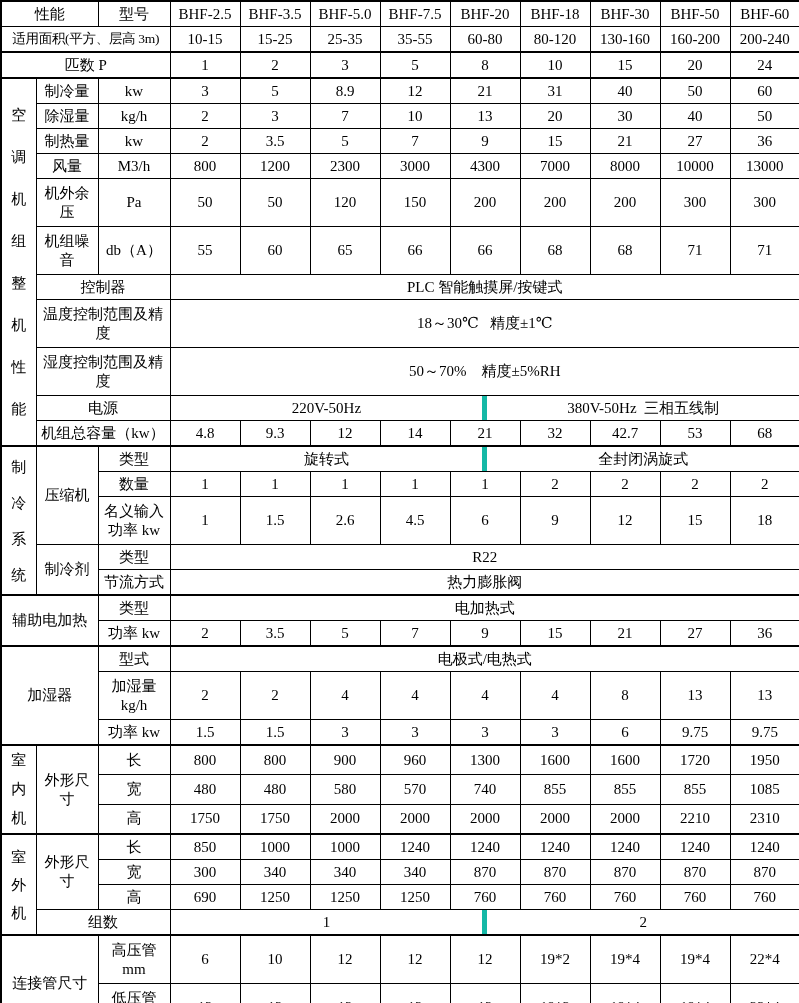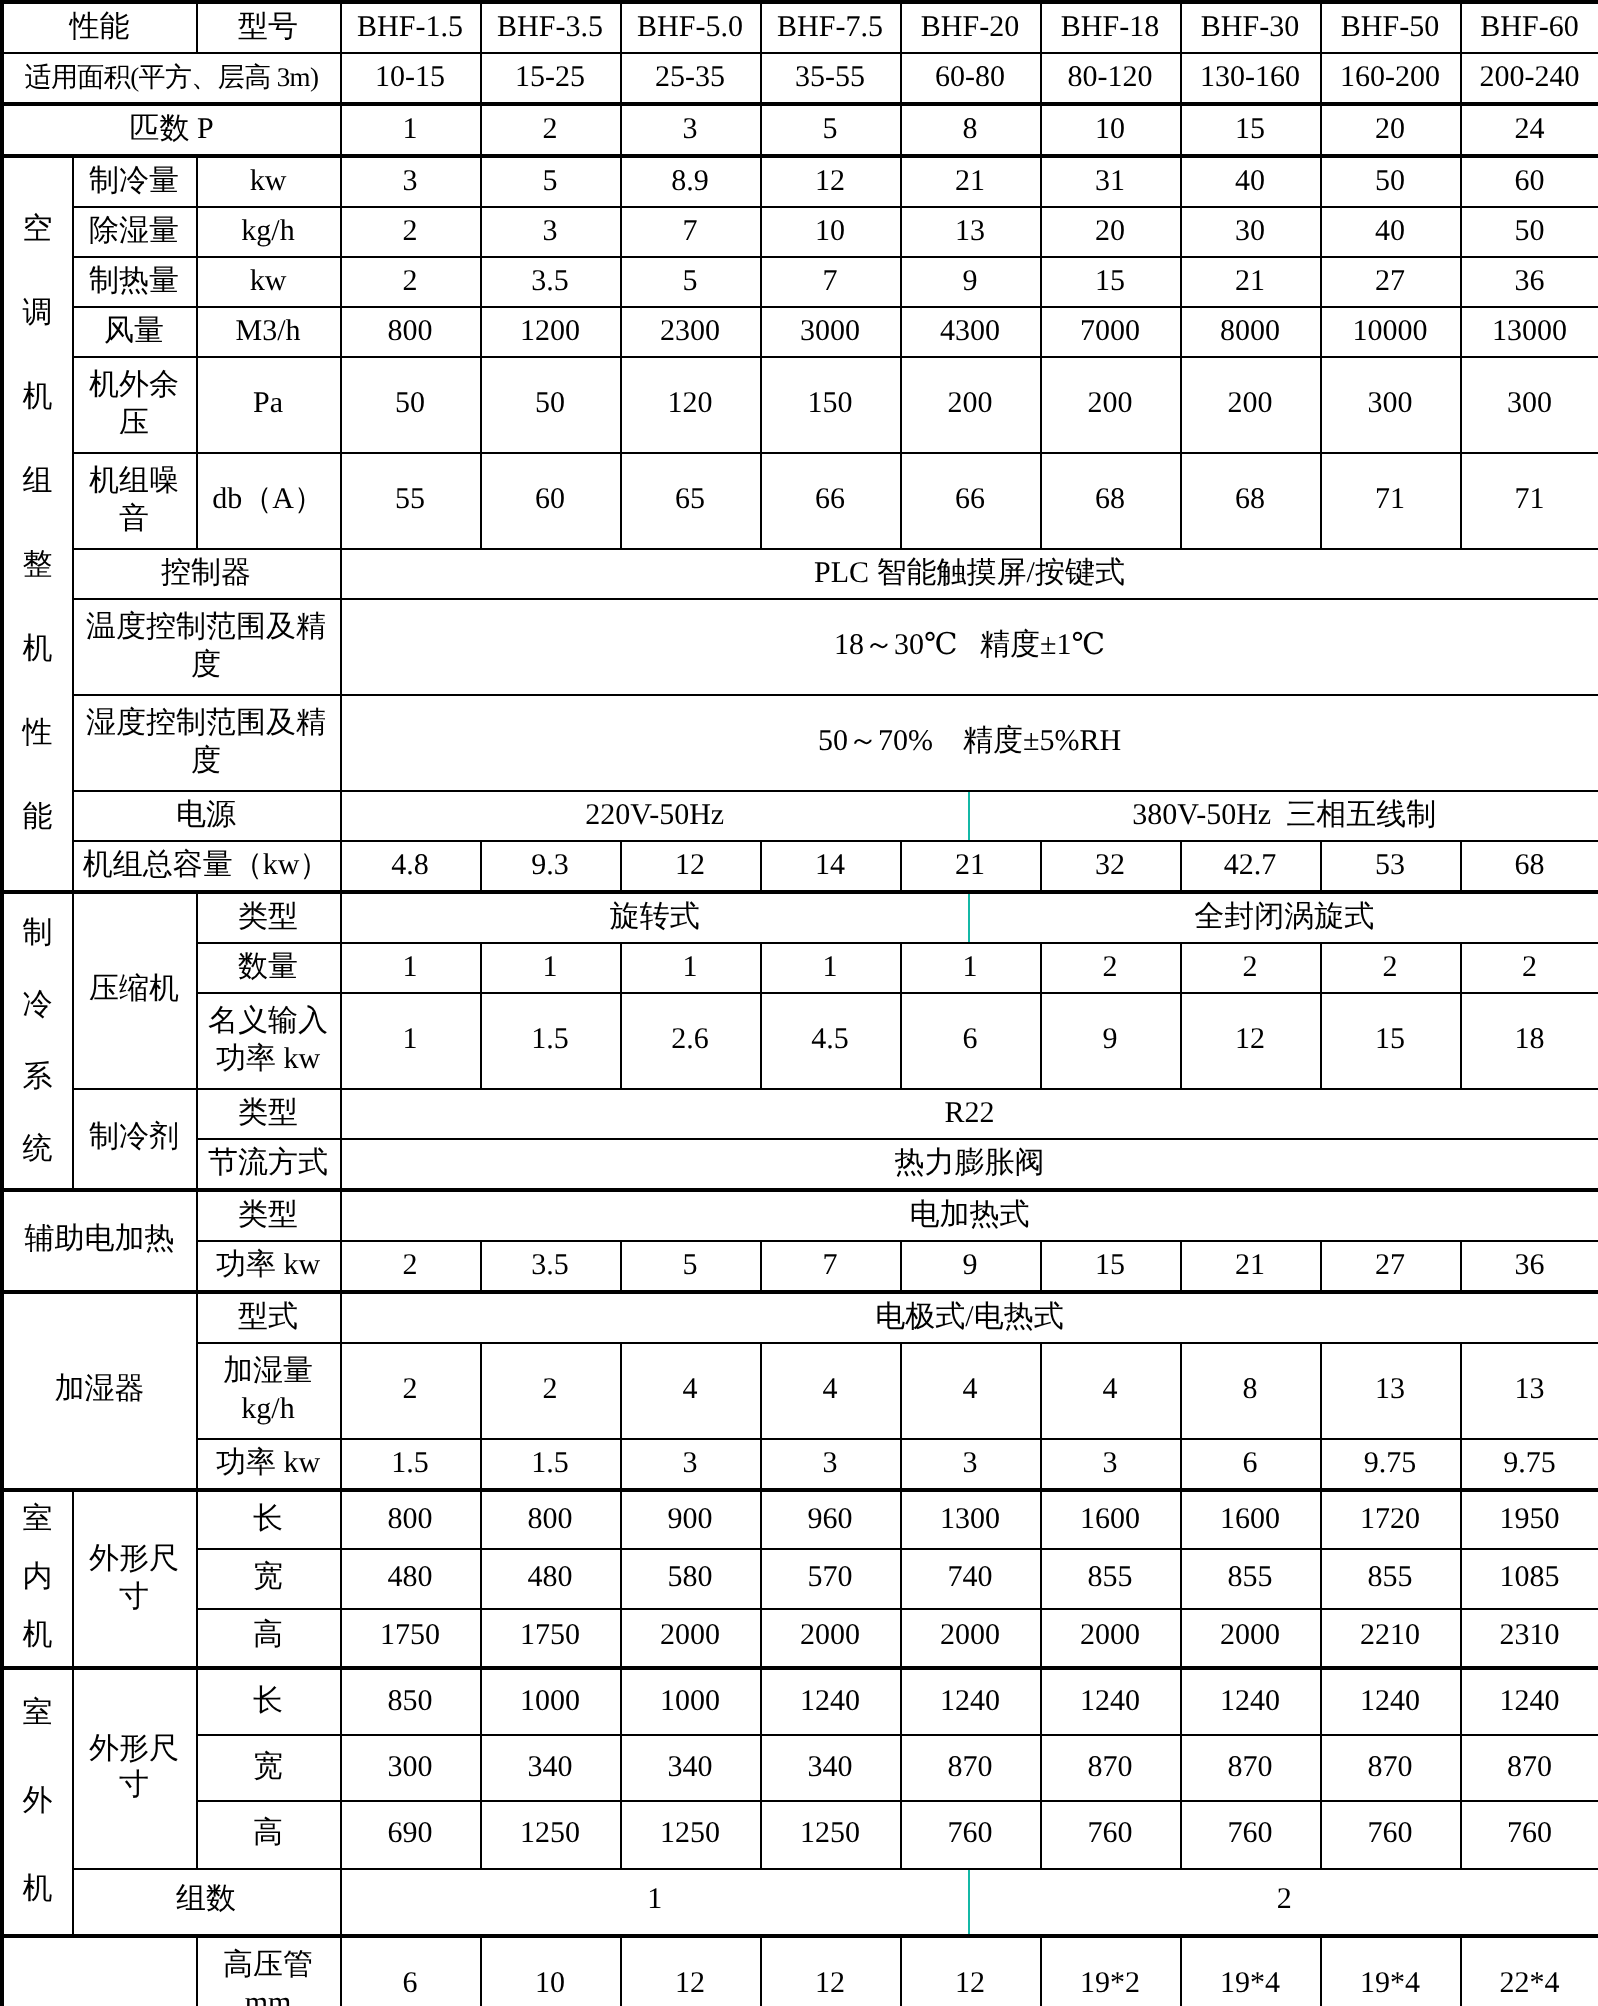--- a/index.html
+++ b/index.html
@@ -23,27 +23,27 @@
     overflow:hidden;
     line-height:1.25;
   }
   tr.tall td{height:47px;}
   tr.sec td{border-top-width:2px;}
   .vlabel{padding:0;}
   .vlabel div{width:17px;margin:0 auto;word-break:break-all;}
   .lh-a div{line-height:42px;}
   .lh-b div{line-height:36px;}
   .lh-c div{line-height:29px;}
-  .lh-d div{line-height:44px;font-family:Liberation Serif, serif;}
+  .lh-d div{line-height:28px;font-family:Liberation Serif, serif;}
   .nowrap{white-space:nowrap;font-size:13.5px;letter-spacing:-0.3px;}
   .pre{white-space:pre-wrap;margin-left:47px;}
   .splitcell{padding:0;}
   .split{display:flex;height:100%;min-height:24px;align-items:stretch;}
   .split > div{flex:1;display:flex;align-items:center;justify-content:center;white-space:pre-wrap;}
-  .split > div:first-child{border-right:1px solid #14b8a6;}
+  .split > div:first-child{border-right:5px solid #14b8a6;}
 </style>
 </head>
 <body>
 
 <div class="wrap">
 <table>
 <colgroup>
   <col style="width:35px">
         <col style="width:62px">
         <col style="width:72px">
@@ -55,21 +55,21 @@
         <col style="width:70px">
   <col style="width:70px">
         <col style="width:70px">
         <col style="width:70px">
 </colgroup>
 <tbody>
 
   <tr>
     <td colspan="2">性能</td>
     <td>型号</td>
-  <td>BHF-1.5</td>
+  <td>BHF-2.5</td>
           <td>BHF-3.5</td>
           <td>BHF-5.0</td>
           <td>BHF-7.5</td>
           <td>BHF-20</td>
           <td>BHF-18</td>
           <td>BHF-30</td>
           <td>BHF-50</td>
           <td>BHF-60</td>
         </tr>
 

